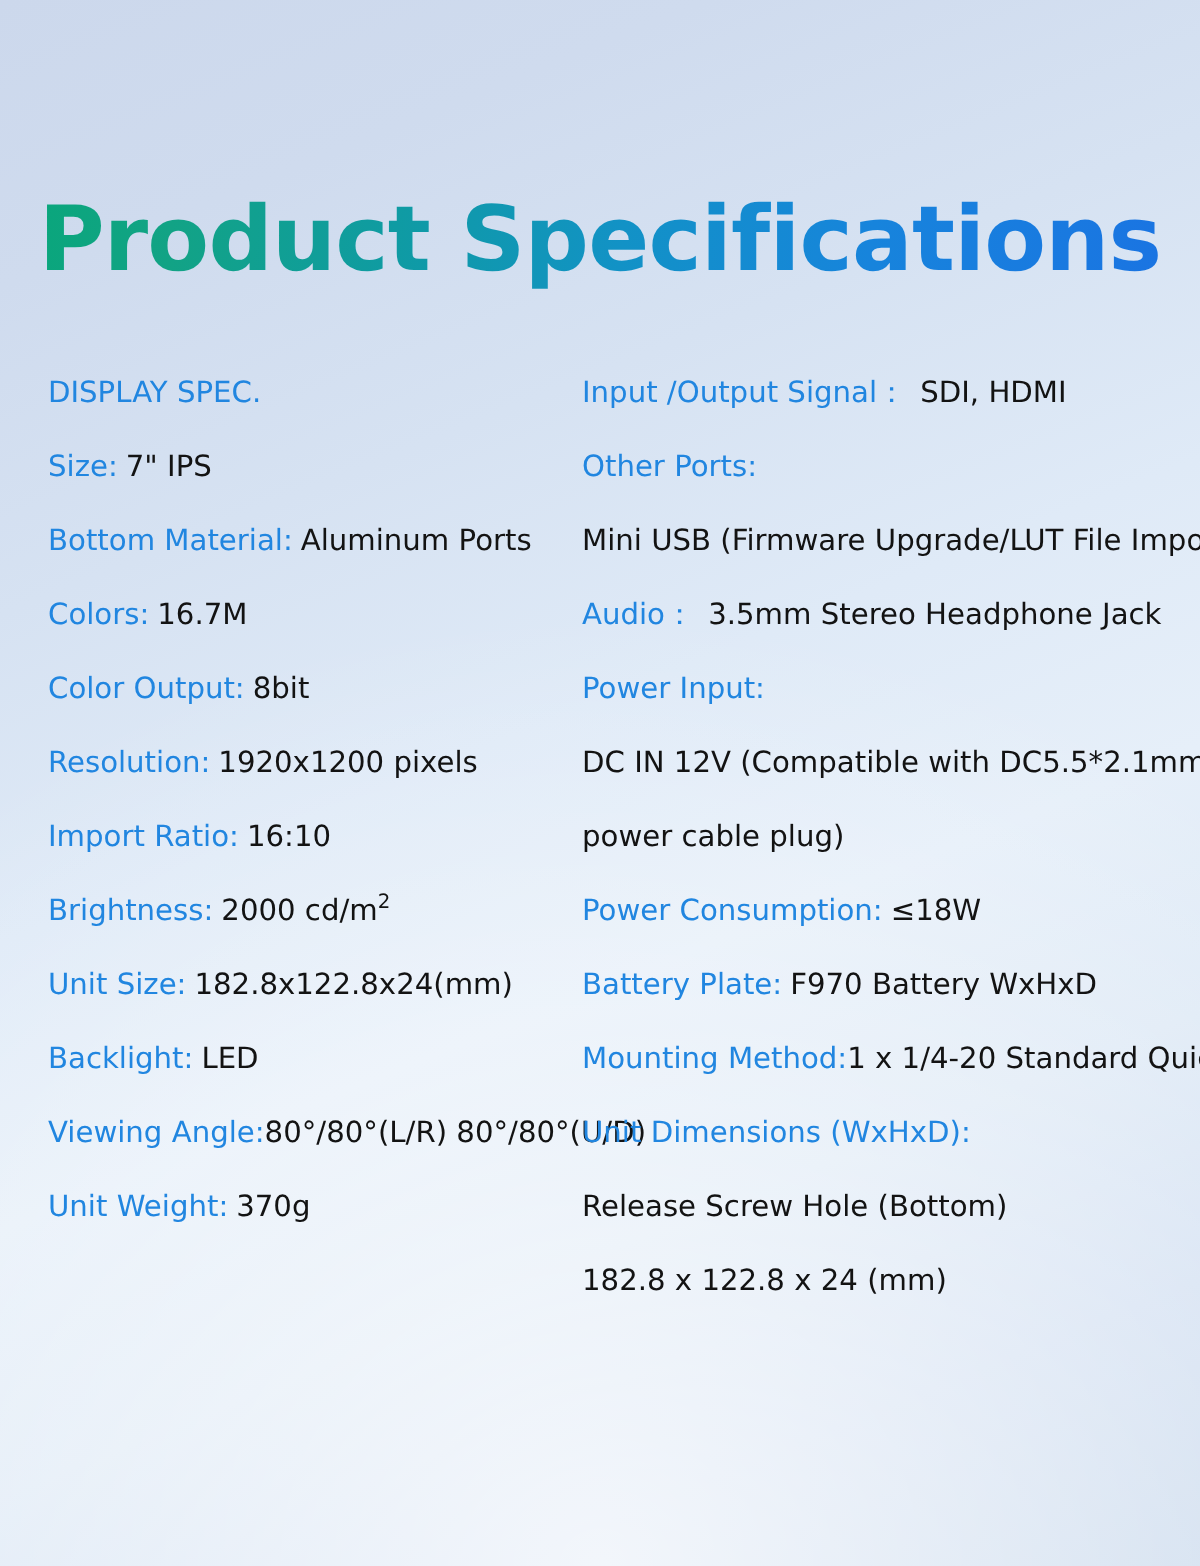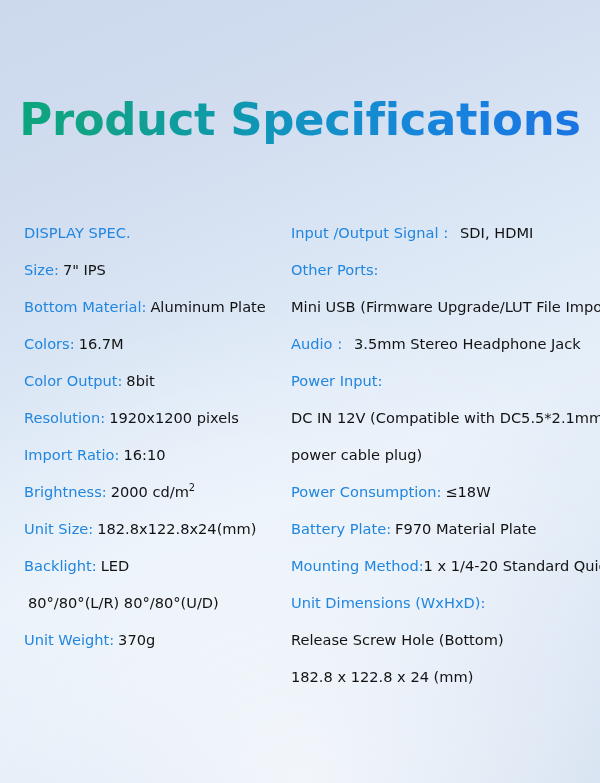--- a/index.html
+++ b/index.html
@@ -60,21 +60,20 @@
   .columns {
     position: absolute;
     left: 0;
     top: 186px;
     width: 600px;
     height: 500px;
   }
   .col {
     position: absolute;
     top: 0;
-    margin-top: 36px;
   }
   .col-left  { left: 24px;  width: 262px; }
   .col-right { left: 291px; width: 300px; }
 
   .row {
     height: 37px;
     line-height: 22px;
     font-size: 14.6px;
     color: #1a1a1a;
     white-space: nowrap;
@@ -121,21 +120,21 @@
           <span class="lbl">DISPLAY SPEC.</span>
         </div>
         <div class="row">
           <span class="lbl">Size:</span>
           <span class="gap"></span>
           <span class="val">7" IPS</span>
         </div>
         <div class="row">
           <span class="lbl">Bottom Material:</span>
           <span class="gap"></span>
-          <span class="val">Aluminum Plate</span>
+          <span class="val">Aluminum Ports</span>
         </div>
         <div class="row">
           <span class="lbl">Colors:</span>
           <span class="gap"></span>
           <span class="val">16.7M</span>
         </div>
         <div class="row">
           <span class="lbl">Color Output:</span>
           <span class="gap"></span>
           <span class="val">8bit</span>
@@ -159,20 +158,21 @@
           <span class="lbl">Unit Size:</span>
           <span class="gap"></span>
           <span class="val">182.8x122.8x24(mm)</span>
         </div>
         <div class="row">
           <span class="lbl">Backlight:</span>
           <span class="gap"></span>
           <span class="val">LED</span>
         </div>
         <div class="row">
+          <span class="lbl">Viewing Angle:</span>
           <span class="gap"></span>
           <span class="val">80°/80°(L/R) 80°/80°(U/D)</span>
         </div>
         <div class="row">
           <span class="lbl">Unit Weight:</span>
           <span class="gap"></span>
           <span class="val">370g</span>
         </div>
       </div>
     <div class="col col-right">
@@ -202,21 +202,21 @@
           <span class="val">power cable plug)</span>
         </div>
         <div class="row">
           <span class="lbl">Power Consumption:</span>
           <span class="gap"></span>
           <span class="val">≤18W</span>
         </div>
         <div class="row">
           <span class="lbl">Battery Plate:</span>
           <span class="gap"></span>
-          <span class="val">F970 Material Plate</span>
+          <span class="val">F970 Battery WxHxD</span>
         </div>
         <div class="row">
           <span class="lbl">Mounting Method:</span>
           <span class="gap"></span>
           <span class="val">1 x 1/4-20 Standard Quick</span>
         </div>
         <div class="row heading">
           <span class="lbl">Unit Dimensions (WxHxD):</span>
         </div>
         <div class="row">

